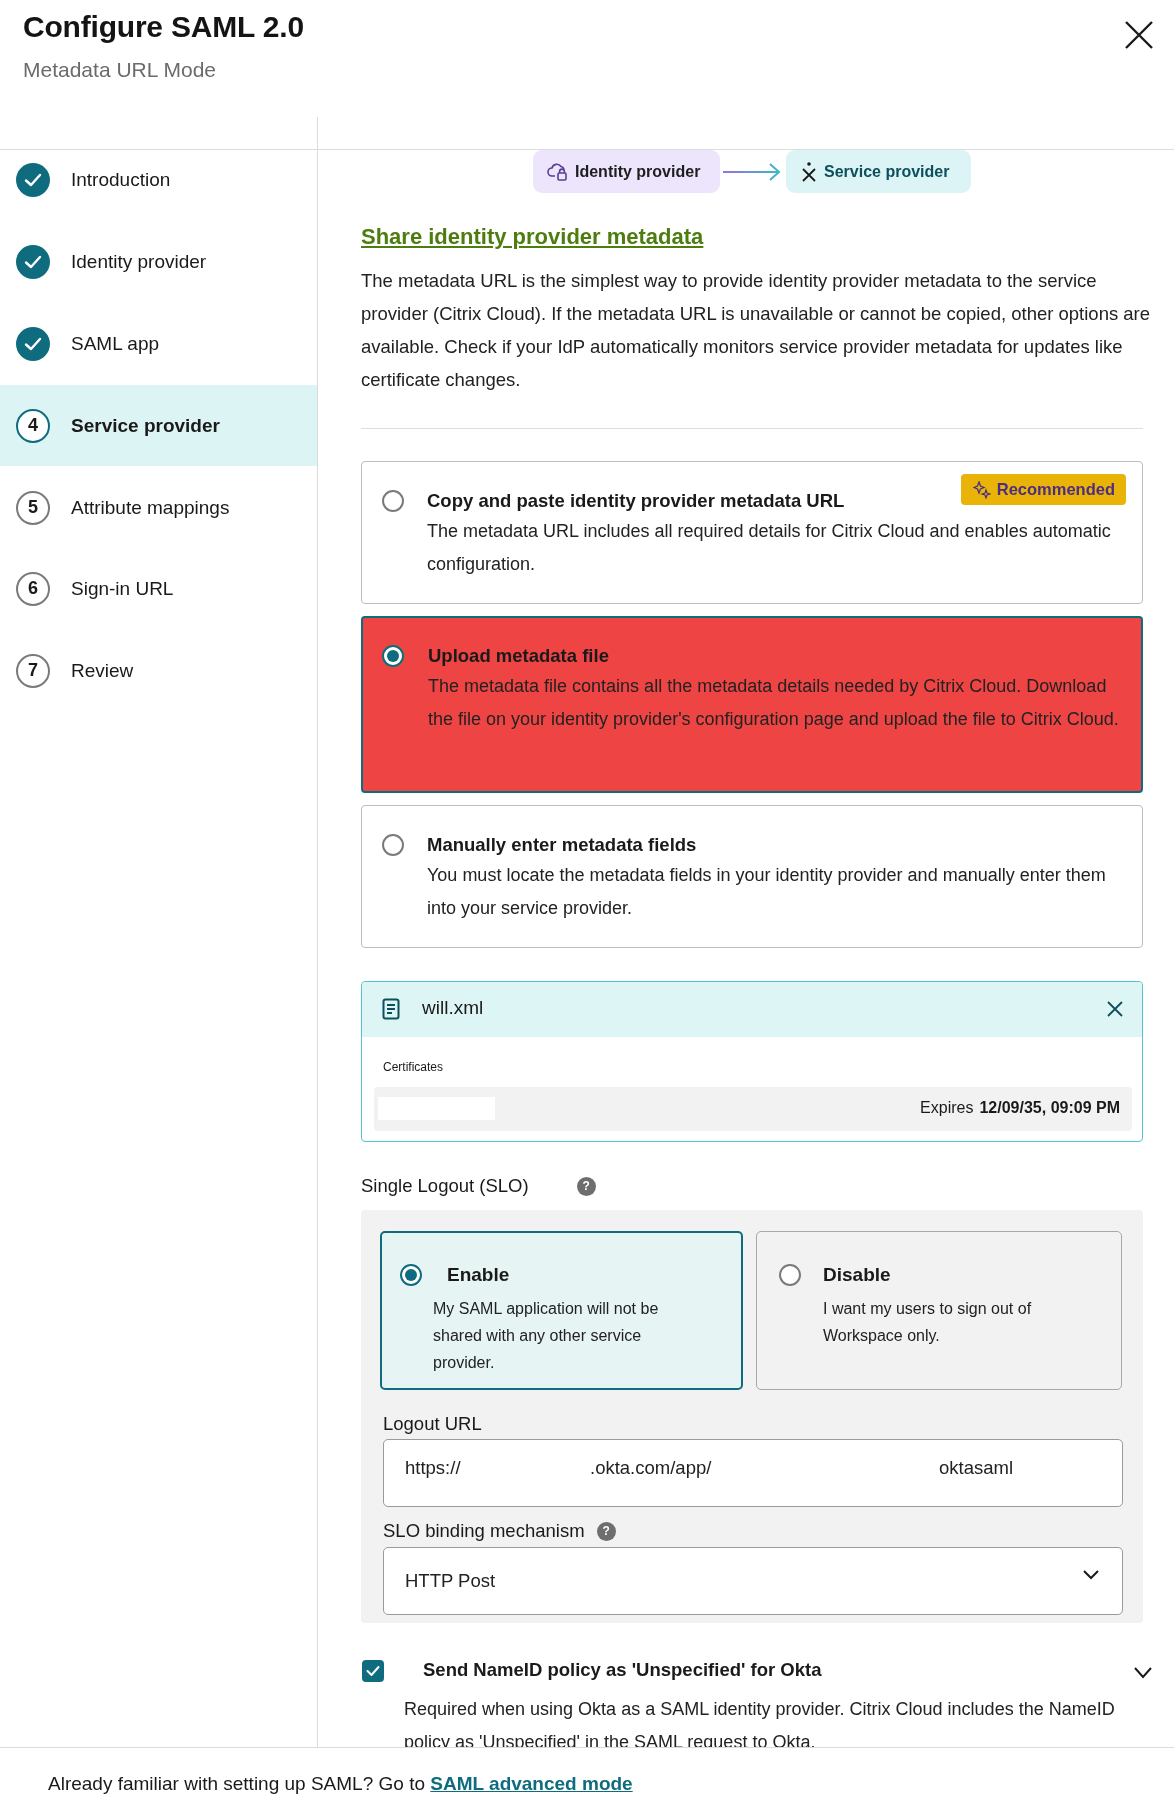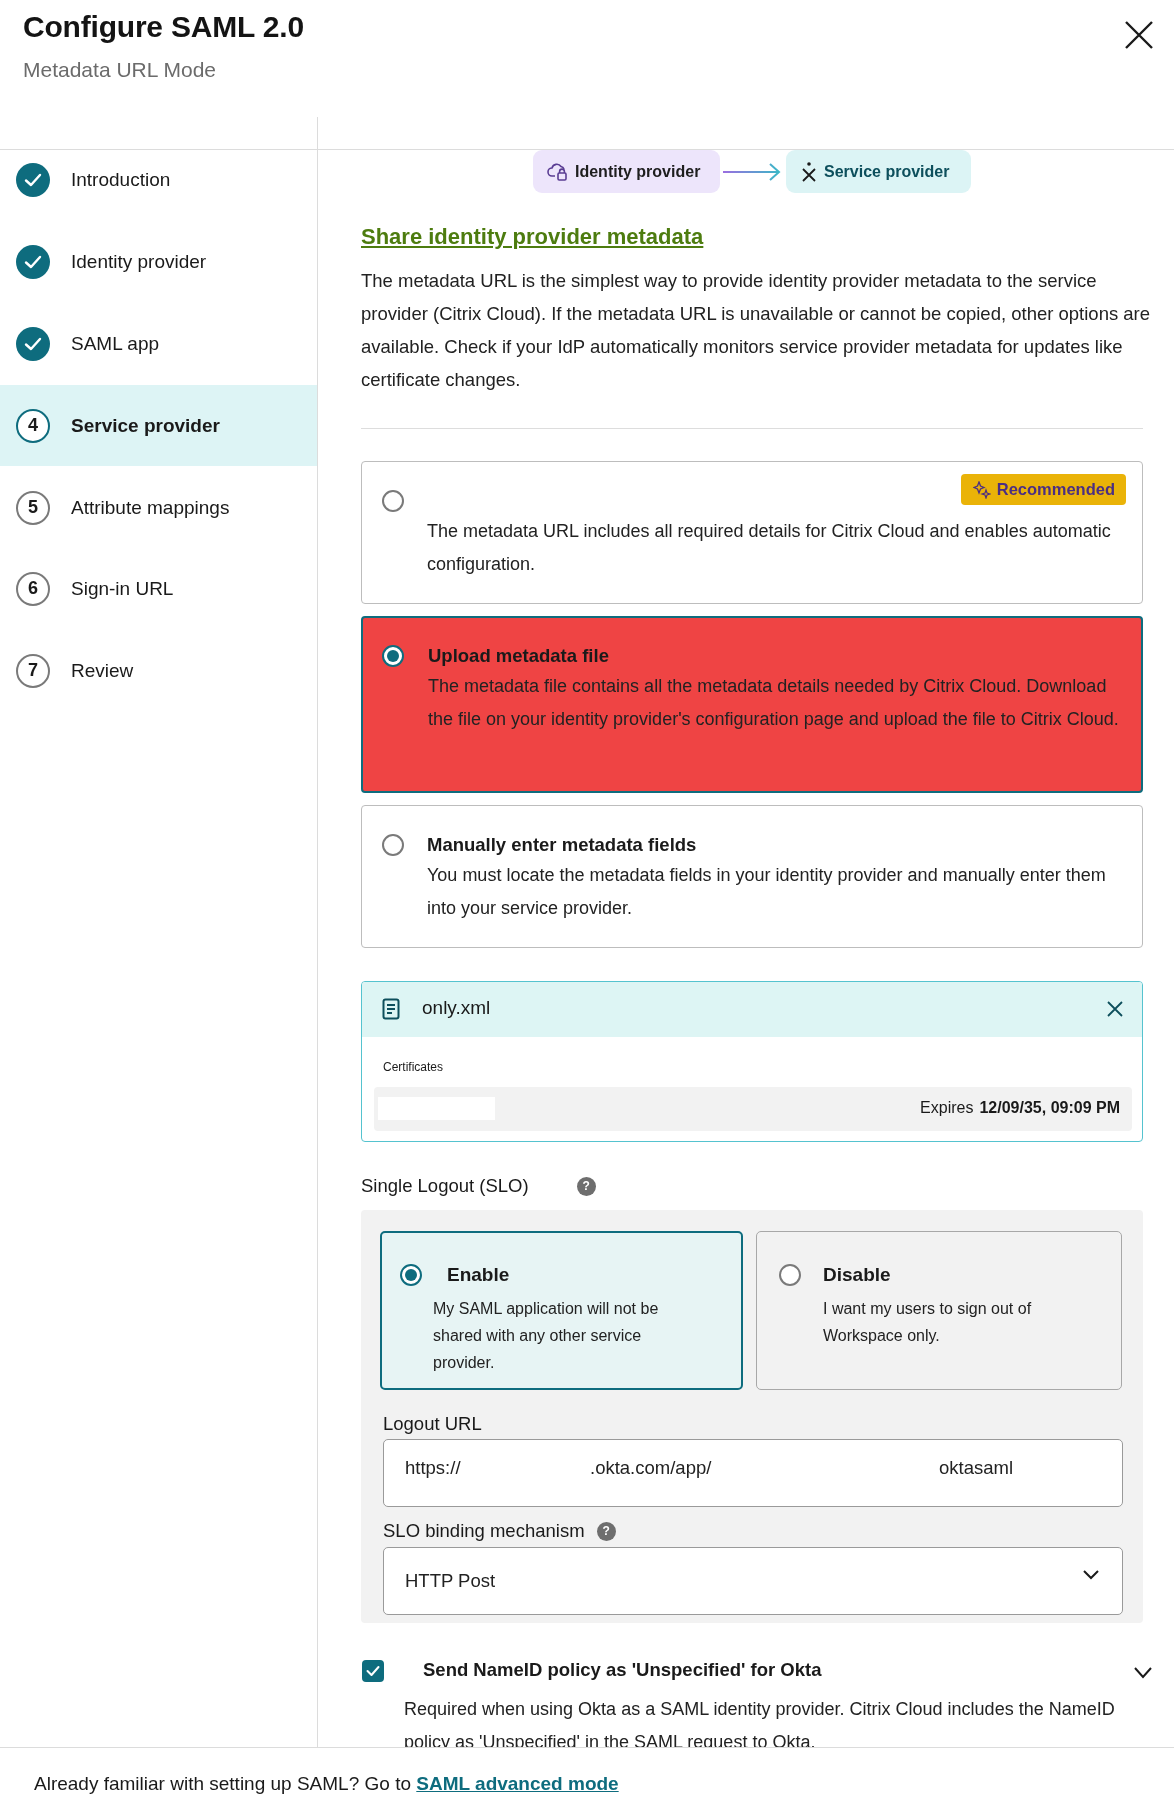--- a/index.html
+++ b/index.html
@@ -71,21 +71,21 @@
   .select { cursor: pointer; }
   .chev { position: absolute; right: 22px; top: 20px; width: 18px; height: 14px; }
 
   .nameid-row { left: 43px; top: 1540px; width: 782px; height: 30px; }
   .checkbox { position: absolute; left: 1px; top: 3px; width: 22px; height: 22px; border-radius: 4px; background: #0e6c7e; cursor: pointer; }
   .nameid-title { position: absolute; left: 62px; top: 2px; font-size: 18.5px; font-weight: bold; color: #1a1a1a; }
   .nameid-chev { position: absolute; left: 772px; top: 9px; width: 20px; height: 14px; cursor: pointer; }
   .nameid-desc { left: 105px; top: 1576px; width: 720px; font-size: 18px; line-height: 33px; color: #222; }
 
   .footer { position: absolute; left: 0; top: 1747px; width: 1174px; height: 68px; background: #fff; border-top: 1px solid #dcdcdc; }
-  .footer-text { position: absolute; left: 34px; top: 25px; font-size: 19px; color: #1a1a1a; }
+  .footer-text { position: absolute; left: 48px; top: 25px; font-size: 19px; color: #1a1a1a; }
   .footer-link { color: #0e6c7e; text-decoration: underline; font-weight: bold; cursor: pointer; }
 </style>
 </head>
 <body>
 
 <div class="header">
   <div class="title">Configure SAML 2.0</div>
   <div class="subtitle">Metadata URL Mode</div>
   <div class="close-btn">
     <svg width="34" height="34" viewBox="0 0 34 34">
@@ -163,20 +163,21 @@
     </svg>
     <span>Service provider</span>
   </div>
 
   <div class="abs section-title">Share identity provider metadata</div>
   <div class="abs section-desc">The metadata URL is the simplest way to provide identity provider metadata to the service provider (Citrix Cloud). If the metadata URL is unavailable or cannot be copied, other options are available. Check if your IdP automatically monitors service provider metadata for updates like certificate changes.</div>
   <div class="abs hr"></div>
 
   <div class="opt-card" style="top:344px; height:143px;">
     <span class="radio" style="left:20px; top:28px;"></span>
+    <div class="opt-title" style="top:28px;">Copy and paste identity provider metadata URL</div>
     <div class="opt-desc" style="top:53px;">The metadata URL includes all required details for Citrix Cloud and enables automatic configuration.</div>
     <div class="badge">
       <svg width="18" height="18" viewBox="0 0 18 18">
         <path d="M6 1 L7.5 5 L11 6.5 L7.5 8 L6 12 L4.5 8 L1 6.5 L4.5 5 Z" stroke="#4b2e83" stroke-width="1.3" fill="none"></path>
         <path d="M13 9 L14 12 L17 13 L14 14 L13 17 L12 14 L9 13 L12 12 Z" stroke="#4b2e83" stroke-width="1.2" fill="none"></path>
       </svg>
       <span>Recommended</span>
     </div>
   </div>
 
@@ -191,21 +192,21 @@
     <div class="opt-title" style="top:28px;">Manually enter metadata fields</div>
     <div class="opt-desc" style="top:53px;">You must locate the metadata fields in your identity provider and manually enter them into your service provider.</div>
   </div>
 
   <div class="file-card">
     <div class="file-head">
       <svg style="position:absolute; left:20px; top:16px;" width="18" height="22" viewBox="0 0 18 22">
         <rect x="1.5" y="1.5" width="15" height="19" rx="2" stroke="#0d4f5c" stroke-width="2" fill="none"></rect>
         <path d="M5 7 H13 M5 11 H13 M5 15 H10" stroke="#0d4f5c" stroke-width="1.8"></path>
       </svg>
-      <div class="file-name">only.xml</div>
+      <div class="file-name">will.xml</div>
       <div class="file-close">
         <svg width="22" height="22" viewBox="0 0 22 22">
             <path d="M4 4 L18 18 M18 4 L4 18" stroke="#0d4f5c" stroke-width="1.8"></path>
           </svg>
       </div>
     </div>
     <div class="cert-label">Certificates</div>
     <div class="cert-row">
       <div class="cert-redact"></div>
       <div class="cert-exp"><span>Expires</span><b>12/09/35, 09:09 PM</b></div>

